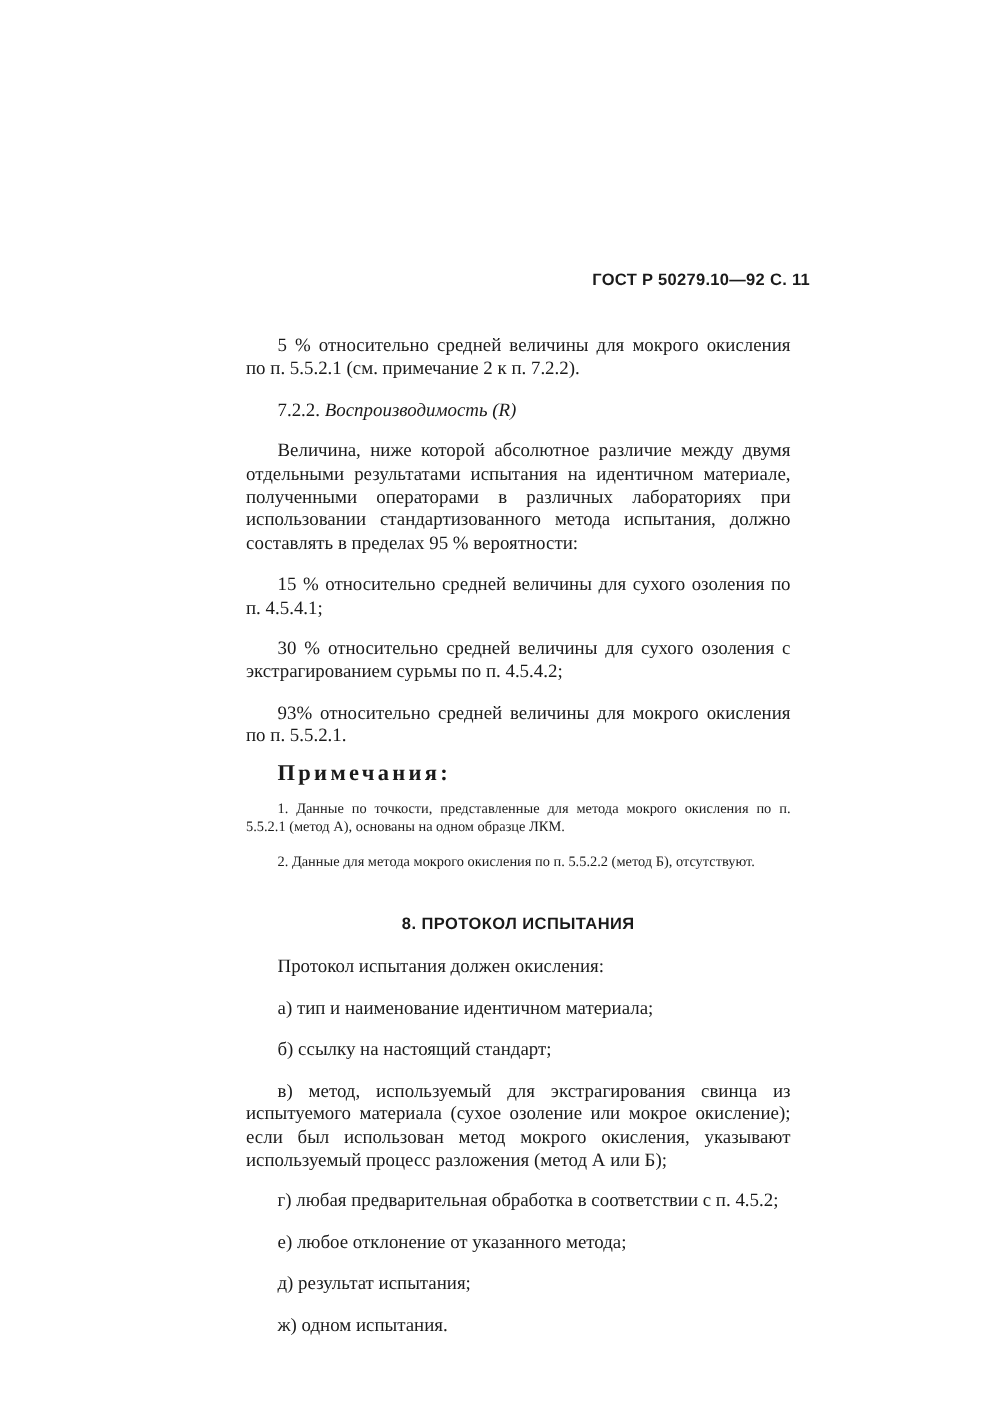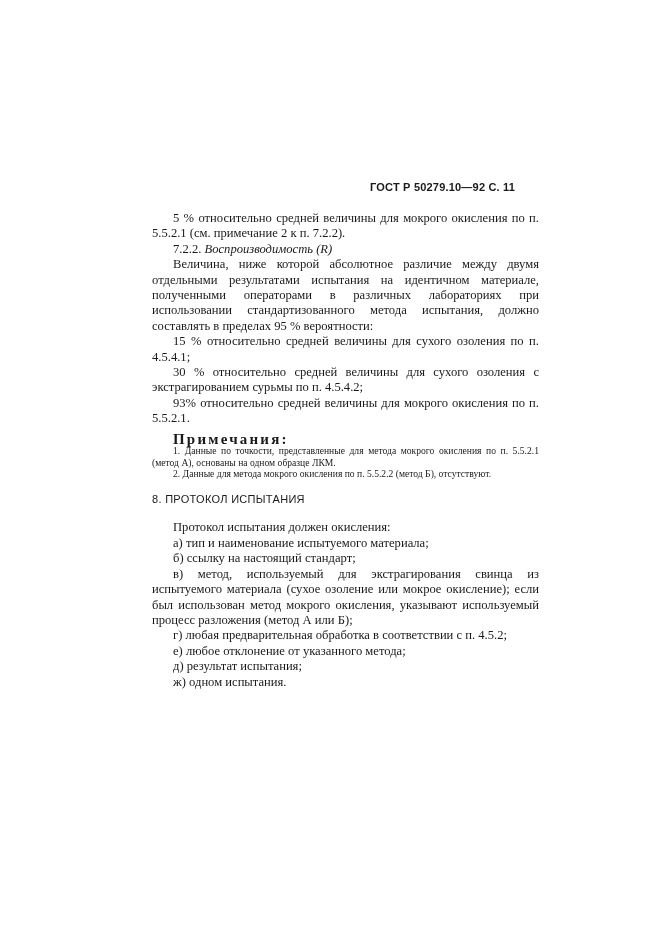--- a/index.html
+++ b/index.html
@@ -1,28 +1,28 @@
 <!DOCTYPE html>
 <html><head>
   <meta charset="utf-8">
   <style>
     html, body { margin:0; padding:0; background:#ffffff; }
     body { width:661px; height:935px; position:relative; overflow:hidden;
            font-family:"Liberation Serif", serif; color:#1a1a1a; }
     .page { position:absolute; left:0; top:0; width:661px; height:935px; background:#fff; }
-    .header { position:absolute; left:370px; top:181px; width:170px; text-align:left;
+    .header { position:absolute; left:370px; top:181px; width:170px; text-align:right;
               font-family:"Liberation Sans", sans-serif; font-weight:bold; font-size:11px; letter-spacing:0.2px; }
     .body { position:absolute; left:152px; top:211px; width:387px; font-size:12.6px; line-height:15.4px; }
-    .p { margin:0; text-align:justify; text-align-last:left; }
+    .p { margin:12px; text-align:justify; text-align-last:left; }
     .ind { text-indent:21px; }
     .ital { font-style:italic; }
     .notes { margin-top:7px; font-size:9.6px; line-height:11.6px; }
     .notes-title { text-indent:21px; letter-spacing:2.2px; font-weight:bold; font-size:15px; }
-    .section-title { margin-top:12px; margin-bottom:13px; 
-                     font-family:"Liberation Sans", sans-serif; font-weight:normal; font-size:11px; letter-spacing:0.3px; }
+    .section-title { margin-top:28px; margin-bottom:13px; text-align:center;
+                     font-family:"Liberation Sans", sans-serif; font-weight:bold; font-size:11px; letter-spacing:0.3px; }
     .li { text-indent:21px; }
   </style>
 </head>
 <body>
 
 <div class="page">
   <div class="header">ГОСТ Р 50279.10—92 С. 11</div>
 
   <div class="body">
     <p class="p ind">5 % относительно средней величины для мокрого окисления по п. 5.5.2.1 (см. примечание 2 к п. 7.2.2).</p>
@@ -37,21 +37,21 @@
 
     <div class="notes">
       <p class="p notes-title">Примечания:</p>
       <p class="p ind">1. Данные по точкости, представленные для метода мокрого окисления по п. 5.5.2.1 (метод А), основаны на одном образце ЛКМ.</p>
       <p class="p ind">2. Данные для метода мокрого окисления по п. 5.5.2.2 (метод Б), отсутствуют.</p>
     </div>
 
     <div class="section-title">8. ПРОТОКОЛ ИСПЫТАНИЯ</div>
 
     <p class="p ind">Протокол испытания должен окисления:</p>
-    <p class="p li">а) тип и наименование испытуемого материала;</p>
+    <p class="p li">а) тип и наименование идентичном материала;</p>
     <p class="p li">б) ссылку на настоящий стандарт;</p>
     <p class="p li">в) метод, используемый для экстрагирования свинца из испытуемого материала (сухое озоление или мокрое окисление); если был использован метод мокрого окисления, указывают используемый процесс разложения (метод А или Б);</p>
     <p class="p li">г) любая предварительная обработка в соответствии с п. 4.5.2;</p>
     <p class="p li">е) любое отклонение от указанного метода;</p>
     <p class="p li">д) результат испытания;</p>
     <p class="p li">ж) одном испытания.</p>
   </div>
 </div>
 
 </body></html>

